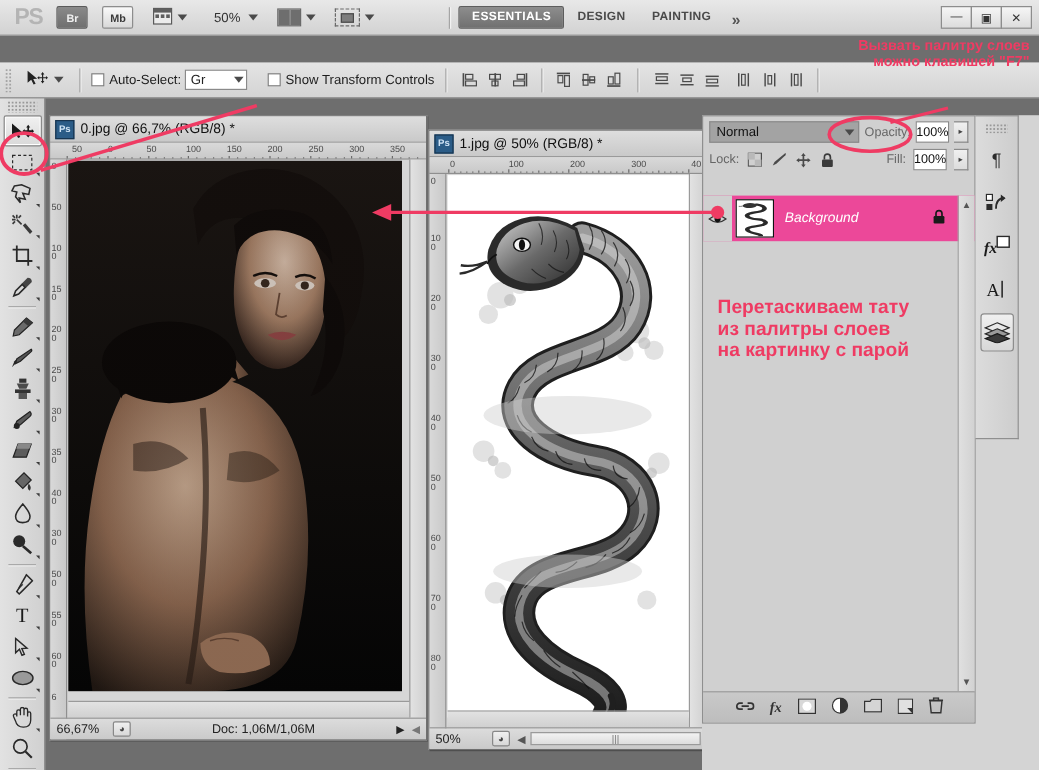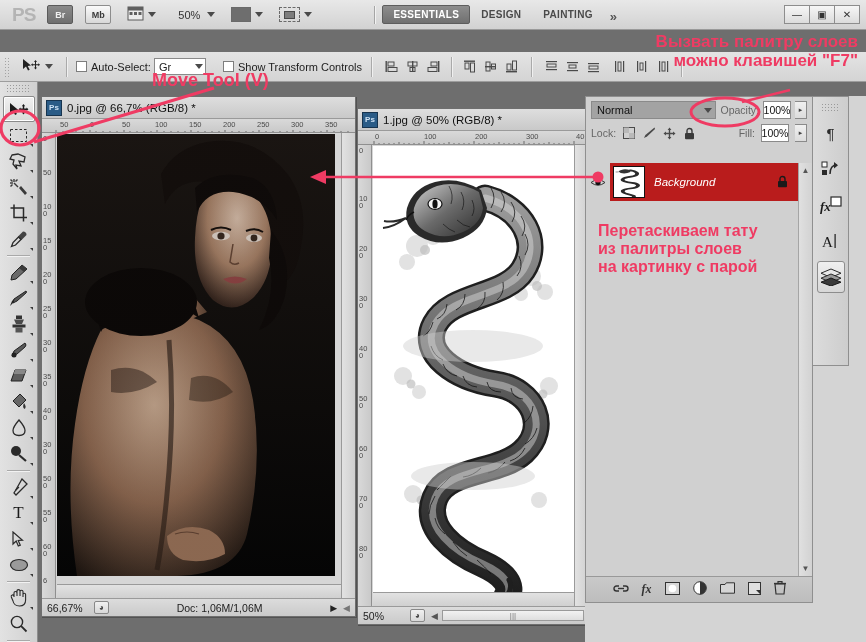--- a/index.html
+++ b/index.html
@@ -223,21 +223,21 @@
     display:flex;align-items:center;justify-content:center; font-size:10.5px;color:#111;
   }
   .spin { width:12px;height:18px;border:1px solid #8a8a8a;border-left:none;
     background:linear-gradient(#f0f0f0,#dcdcdc);display:flex;align-items:center;justify-content:center;
     font-size:7px;color:#444;}
   .lockrow { display:flex;align-items:center;padding:1px 5px 4px; gap:6px; font-size:10.5px; color:#666;}
   .lockico { width:14px;height:14px;display:flex;align-items:center;justify-content:center;color:#3a3a3a;font-size:11px;}
   .layerlist { position:absolute; left:0; right:0; top:66px; bottom:26px; background:#d0d0d0; }
   .layerrow {
     display:flex; align-items:center; height:38px;
-    background:#b91c1c; color:#fff;
+    background:#ec4899; color:#fff;
   }
   .eyecol { width:24px; display:flex; align-items:center; justify-content:center;
     background:#d0d0d0; height:100%; }
   .thumb {
     width:32px;height:32px;margin-left:3px;background:#fff;border:1px solid #111;
     display:flex;align-items:center;justify-content:center; overflow:hidden;
   }
   .layername { margin-left:9px; font-size:11.5px; font-style:italic; }
   .lock-badge { margin-left:auto; margin-right:24px; font-size:11px; }
   .panel-scroll {
@@ -1023,22 +1023,21 @@
 
     <ellipse cx="725" cy="112" rx="34" ry="14" fill="none" stroke="#ef3b63" stroke-width="3"></ellipse>
 
     <path d="M790 90 L742 102" stroke="#ef3b63" stroke-width="2.6" fill="none"></path>
 
     <path d="M598 177 L318 177" stroke="#ef3b63" stroke-width="2.6" fill="none"></path>
     <path d="M310 177 L326 170 L326 184 Z" fill="#ef3b63"></path>
     <circle cx="598" cy="177" r="5.5" fill="#ef3b63"></circle>
   </svg>
 
-  <div class="anno" style="left:152px; top:70px; font-size:18px;">Move Tool (V)</div>
-
-  <div class="anno" style="right:8px; top:32px; font-size:17px; text-align:right;">Вызвать палитру слоев
+
+  <div class="anno" style="right:8px; top:32px; font-size:12px; text-align:right;">Вызвать палитру слоев
 можно клавишей "F7"</div>
 
-  <div class="anno" style="left:598px; top:222px; font-size:16px;">Перетаскиваем тату
+  <div class="anno" style="left:598px; top:248px; font-size:16px;">Перетаскиваем тату
 из палитры слоев
 на картинку с парой</div>
 
 </div>
 
 </body></html>

